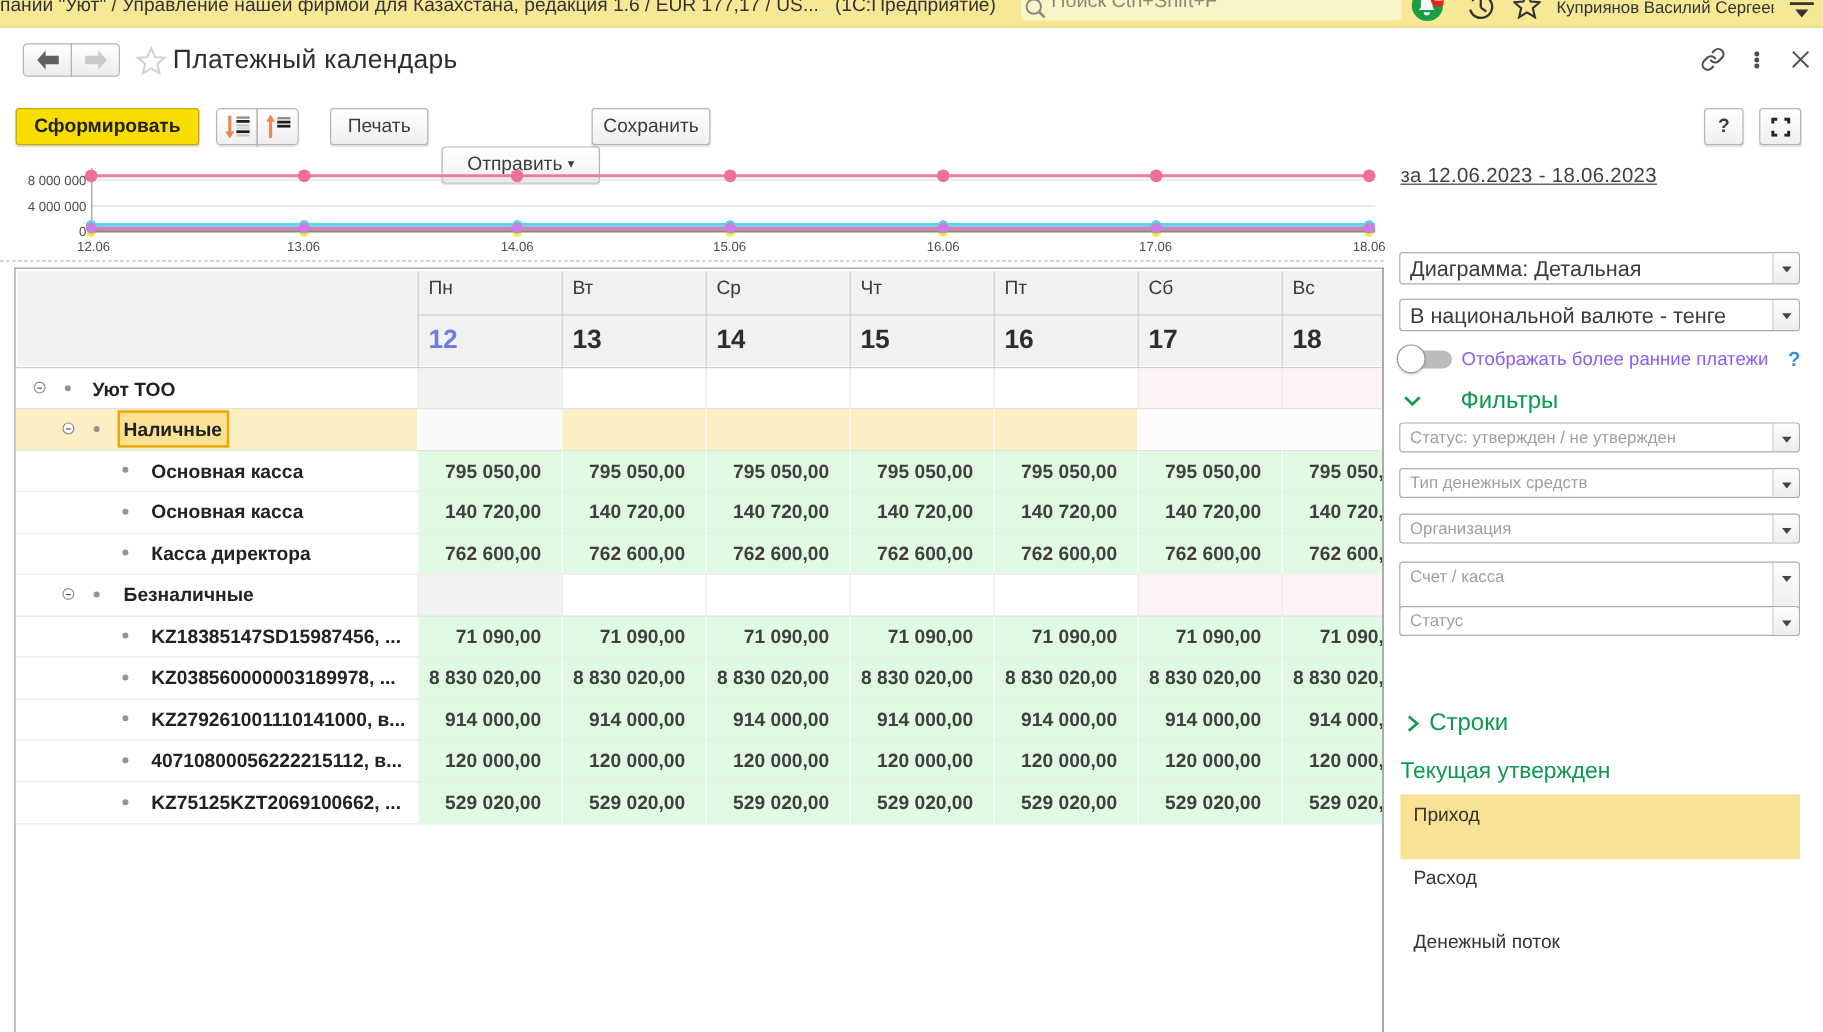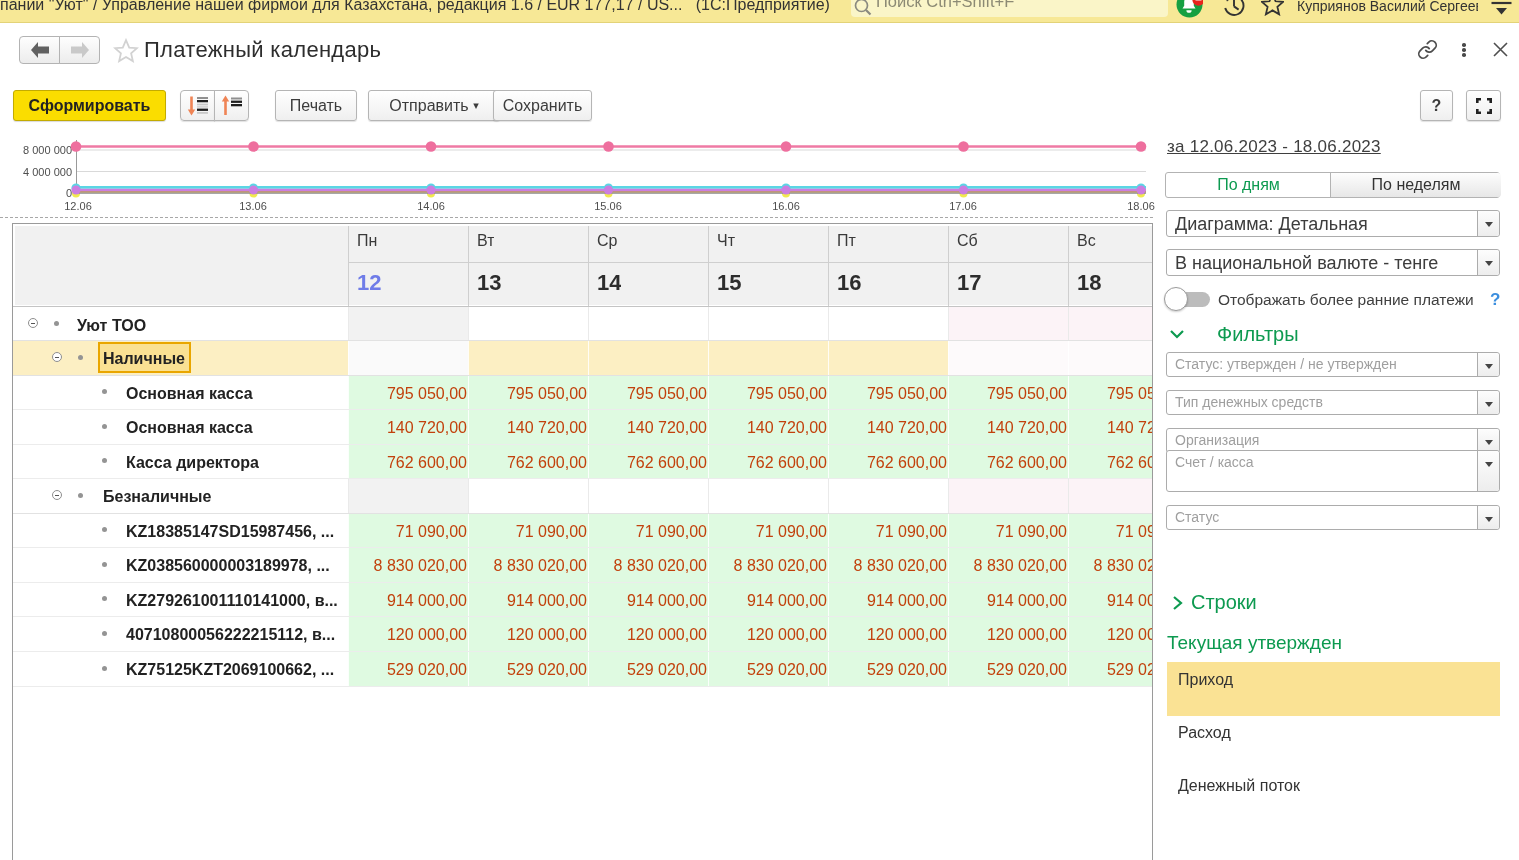--- a/index.html
+++ b/index.html
@@ -36,21 +36,21 @@
 #chart { position:absolute; left:0; top:133px; width:1155px; height:82px; }
 
 #splitter { position:absolute; left:0; top:217px; width:1153px; height:0; border-top:1px dashed #a8a8a8; }
 
 #grid { position:absolute; left:12px; top:223px; width:1141px; height:637px;
   border-left:1px solid #9a9a9a; border-right:1px solid #9a9a9a; border-top:1px solid #9a9a9a;
   overflow:hidden; background:#fff; }
 #grid .hdr { position:absolute; background:#f1f1f1; }
 #grid .cell { position:absolute; overflow:hidden; }
 #grid .lbl { font-weight:bold; font-size:16px; color:#222; white-space:nowrap; }
-#grid .num { font-weight:normal; font-size:16px; color:#c2410c; text-align:right; padding-right:0; }
+#grid .num { font-weight:bold; font-size:16px; color:#404040; text-align:right; padding-right:16px; }
 #grid .hline { position:absolute; height:1px; background:#e2e2e2; left:0; }
 #grid .vline { position:absolute; width:1px; background:#e2e2e2; top:0; }
 .minus { position:absolute; width:10px; height:10px; border:1px solid #8e8e8e; border-radius:50%;
   background:#fff; }
 .minus:after { content:""; position:absolute; left:2px; top:3.5px; width:4px; height:1px; background:#555; }
 .dot { position:absolute; width:5px; height:5px; border-radius:50%; background:#949494; }
 
 .grn { color:#0d9a50; }
 #rp { position:absolute; left:0; top:0; width:1519px; height:860px; pointer-events:none; }
 .combo { position:absolute; left:1166px; width:334px; height:27px; border:1px solid #acacac;
@@ -143,21 +143,21 @@
     <line x1="4.5" y1="20" x2="4.5" y2="6" stroke="#ef8455" stroke-width="2.6"></line>
     <path d="M4.5 0.5 L0.8 6.5 L8.2 6.5 Z" fill="#ef8455"></path>
     <g>
       <rect x="10" y="2.5" width="11" height="2" fill="#8f8f8f"></rect>
       <rect x="10" y="5.6" width="11" height="2.3" fill="#1e1e1e"></rect>
       <rect x="10" y="9" width="11" height="2.3" fill="#1e1e1e"></rect>
     </g>
   </svg>
 </div>
 <div class="btn" style="left:275px;width:82px;">Печать</div>
-<div class="btn" style="left:368px;width:132px;">Отправить <span style="font-size:11px;vertical-align:2px;">▾</span></div>
+<div class="btn" style="left:368px;width:132px;margin-top:32px;">Отправить <span style="font-size:11px;vertical-align:2px;">▾</span></div>
 <div class="btn" style="left:493px;width:99px;">Сохранить</div>
 <div class="btn" style="left:1420px;width:33px;font-weight:bold;">?</div>
 <div class="btn" style="left:1466px;width:35px;">
   <svg style="margin-top:7px" width="16" height="16" viewBox="0 0 16 16">
     <g stroke="#222" stroke-width="2.6" fill="none">
       <path d="M1.3 5 L1.3 1.3 L5 1.3 M11 1.3 L14.7 1.3 L14.7 5 M14.7 11 L14.7 14.7 L11 14.7 M5 14.7 L1.3 14.7 L1.3 11"></path>
     </g>
   </svg>
 </div>
 
@@ -431,54 +431,49 @@
     <div class="hline" style="top:289px;width:1141px;background:#e2e2e2"></div>
     <div class="hline" style="top:323px;width:1141px;background:#ececec"></div>
     <div class="hline" style="top:358px;width:1141px;background:#ececec"></div>
     <div class="hline" style="top:392px;width:1141px;background:#ececec"></div>
     <div class="hline" style="top:427px;width:1141px;background:#ececec"></div>
     <div class="hline" style="top:462px;width:1141px;background:#ececec"></div>
   </div>
 
 <div id="rp">
     <div class="abs" style="left:1167px;top:137px;font-size:17px;letter-spacing:0.25px;color:#3f3f3f;text-decoration:underline;">за 12.06.2023 - 18.06.2023</div>
-    <div class="abs" style="left:1165px;top:172px;width:335px;height:26px;border:1px solid #b3b3b3;border-radius:3px;background:#fff;">
-      <div class="abs" style="left:164px;top:0;width:171px;height:24px;background:linear-gradient(#fdfdfd,#e7e7e7);border-left:1px solid #b3b3b3;border-radius:0 3px 3px 0;"></div>
-      <div class="abs" style="left:0;top:3px;width:165px;text-align:center;font-size:16px;color:#0d9a50;">По дням</div>
-      <div class="abs" style="left:165px;top:3px;width:170px;text-align:center;font-size:16px;color:#333;">По неделям</div>
-    </div>
     <div class="combo" style="top:210px;">
       <div class="txt">Диаграмма: Детальная</div>
       <div class="arr"></div>
     </div>
     <div class="combo" style="top:249px;">
       <div class="txt">В национальной валюте - тенге</div>
       <div class="arr"></div>
     </div>
     <div class="abs" style="left:1168px;top:292px;width:42px;height:15px;border-radius:7.5px;background:#bcbcbc;"></div>
     <div class="abs" style="left:1164px;top:287px;width:24px;height:24px;border-radius:50%;background:#fff;border:1px solid #9b9b9b;box-shadow:0 1px 2px rgba(0,0,0,0.2);"></div>
-    <div class="abs" style="left:1218px;top:291px;font-size:15.5px;color:#404040;">Отображать более ранние платежи</div>
+    <div class="abs" style="left:1218px;top:291px;font-size:15.5px;color:#8b5cf6;">Отображать более ранние платежи</div>
     <div class="abs" style="left:1490px;top:290px;font-size:17px;font-weight:bold;color:#3b8ede;">?</div>
     <svg class="abs" style="left:1169px;top:327px" width="16" height="14" viewBox="0 0 16 14">
       <path d="M2 4 L8 10 L14 4" fill="none" stroke="#0d9a50" stroke-width="2.2"></path>
     </svg>
     <div class="abs grn" style="left:1217px;top:323px;font-size:20px;">Фильтры</div>
     <div class="combo" style="top:352px;height:25px;">
       <div class="txt ph2" style="top:3px;">Статус: утвержден / не утвержден</div>
       <div class="arr"></div>
     </div>
     <div class="combo" style="top:390px;height:25px;">
       <div class="txt ph2" style="top:3px;">Тип денежных средств</div>
       <div class="arr"></div>
     </div>
     <div class="combo" style="top:428px;height:25px;">
       <div class="txt ph2" style="top:3px;">Организация</div>
       <div class="arr"></div>
     </div>
-    <div class="combo" style="top:450px;height:42px;">
+    <div class="combo" style="top:468px;height:42px;">
       <div class="txt ph2" style="top:3px;">Счет / касса</div>
       <div class="arr"></div>
     </div>
     <div class="combo" style="top:505px;height:25px;">
       <div class="txt ph2" style="top:3px;">Статус</div>
       <div class="arr"></div>
     </div>
     <svg class="abs" style="left:1171px;top:595px" width="13" height="16" viewBox="0 0 13 16">
       <path d="M3 2 L10 8 L3 14" fill="none" stroke="#0d9a50" stroke-width="2.2"></path>
     </svg>

